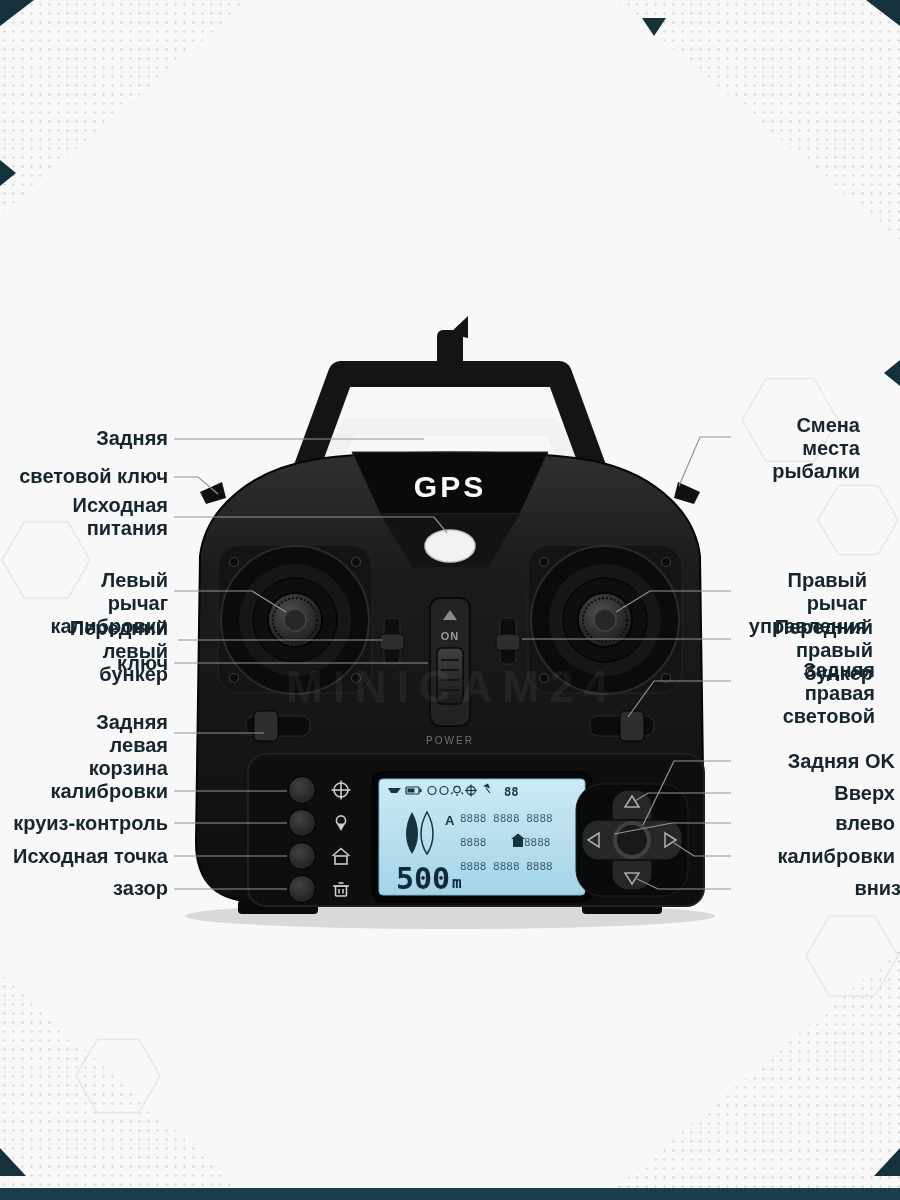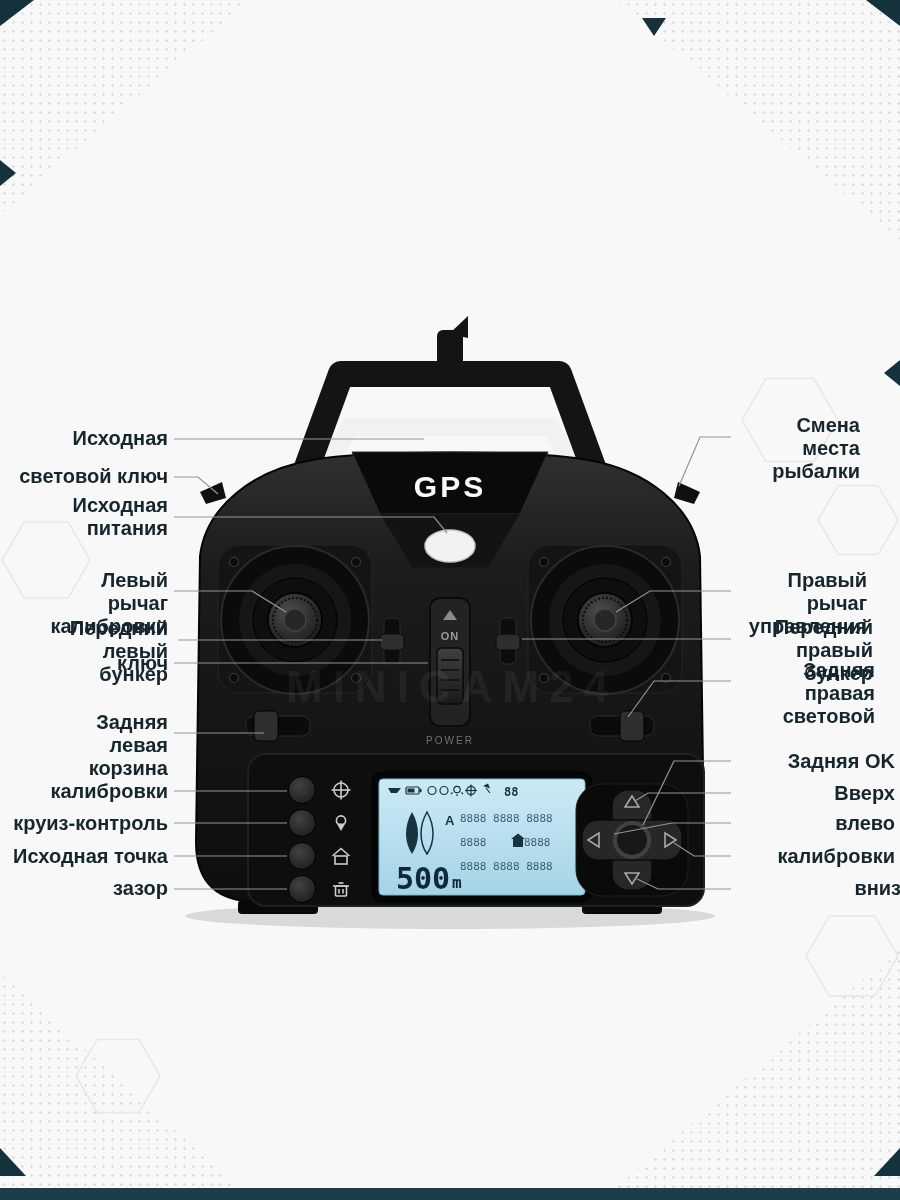--- a/index.html
+++ b/index.html
@@ -279,21 +279,21 @@
       <polyline points="731,639 522,639"></polyline>
       <polyline points="731,681 654,681 628,717"></polyline>
       <polyline points="731,761 674,761 643,825"></polyline>
       <polyline points="731,793 648,793 635,801"></polyline>
       <polyline points="731,823 672,823 614,834"></polyline>
       <polyline points="731,856 694,856 674,843"></polyline>
       <polyline points="731,889 658,889 637,879"></polyline>
     </g>
   </svg>
 
-  <div class="callout co-l" style="top:427px;right:732px;width:160px">Исходная</div>
+  <div class="callout co-l" style="top:427px;right:732px;width:160px">Задняя</div>
   <div class="callout co-l" style="top:465px;right:732px;width:180px">световой ключ</div>
   <div class="callout co-l" style="top:494px;right:732px;width:105px">Исходная питания</div>
   <div class="callout co-l" style="top:569px;right:732px;width:120px">Левый рычаг калибровки</div>
   <div class="callout co-l" style="top:617px;right:732px;width:130px">Передний левый бункер</div>
   <div class="callout co-l" style="top:652px;right:732px;width:120px">ключ</div>
   <div class="callout co-l" style="top:711px;right:732px;width:130px">Задняя левая корзина</div>
   <div class="callout co-l" style="top:780px;right:732px;width:170px">калибровки</div>
   <div class="callout co-l" style="top:812px;right:732px;width:200px">круиз-контроль</div>
   <div class="callout co-l" style="top:845px;right:732px;width:200px">Исходная точка</div>
   <div class="callout co-l" style="top:877px;right:732px;width:140px">зазор</div>

